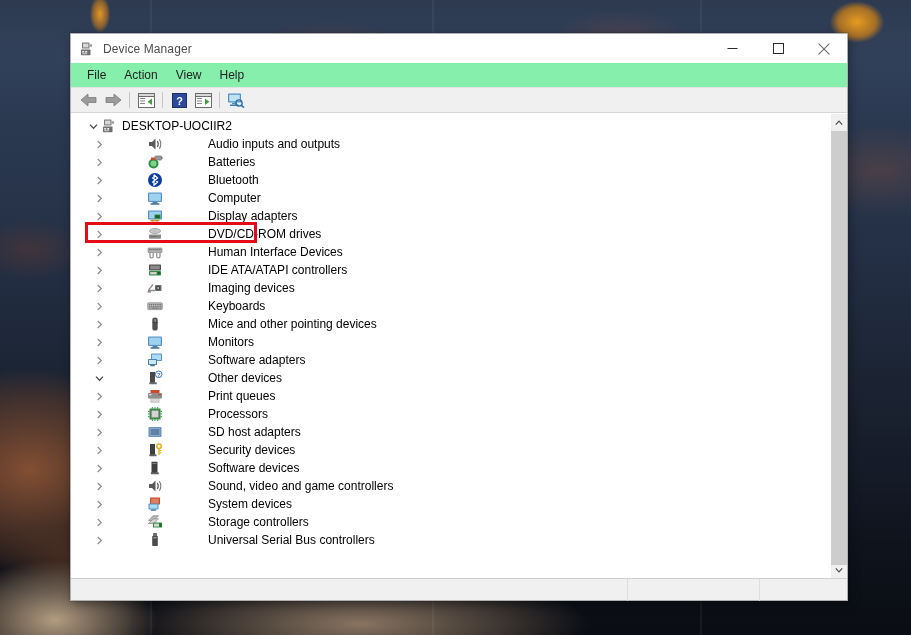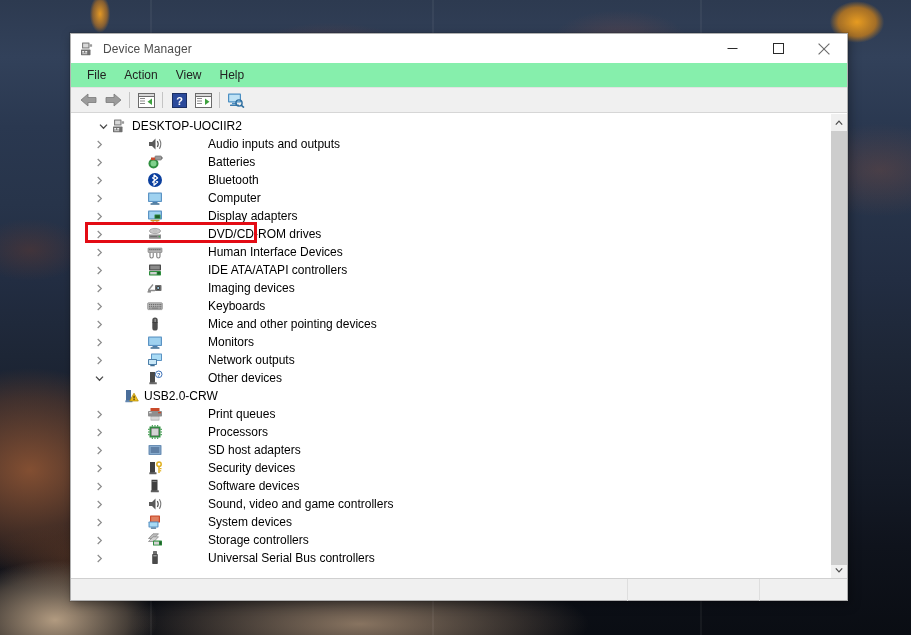--- a/index.html
+++ b/index.html
@@ -101,21 +101,21 @@
     font-size: 12px; color: #000; white-space: nowrap;
   }
   .chev {
     width: 16px; height: 18px; display: flex; align-items: center; justify-content: center;
     color: #6d6d6d; font-size: 9px;
   }
   .chev svg { display: block; }
   .icn { width: 16px; height: 16px; margin-right: 5px; position: relative; flex: 0 0 16px; }
   .lbl { line-height: 1; }
   
-  .lvl0 { padding-left: 24px; }
+  .lvl0 { padding-left: 14px; }
   .lvl1 { padding-left: 20px; gap: 40px; }
   .lvl2 { padding-left: 52px; }
   
   #annot {
     position: absolute; left: 14px; top: 108px; width: 172px; height: 21px;
     border: 3px solid #e30b14; pointer-events: none;
   }
   
   #vscroll {
     width: 17px; min-width: 17px; background: #ffffff;
@@ -510,53 +510,41 @@
         </div>
         <div class="icn">
           <svg width="16" height="16" viewBox="0 0 16 16">
             <rect x="4" y="1.5" width="11" height="7.5" rx="0.7" fill="#5b93c4"></rect>
             <rect x="5" y="2.5" width="9" height="5.5" fill="#a9dbf5"></rect>
             <rect x="1" y="7" width="9" height="6" rx="0.7" fill="#4d7fa9"></rect>
             <rect x="2" y="8" width="7" height="4" fill="#c9e8f8"></rect>
             <rect x="3.2" y="13" width="4.6" height="1.3" rx="0.4" fill="#3f6d93"></rect>
           </svg>
         </div>
-        <div class="lbl">Network outputs</div>
+        <div class="lbl">Software adapters</div>
       </div>
 
       <div class="row lvl1">
         <div class="chev">
           <svg width="9" height="9" viewBox="0 0 9 9">
               <polyline points="1,2.6 4.5,6.2 8,2.6" fill="none" stroke="#4a4a4a" stroke-width="1.3"></polyline>
             </svg>
         </div>
         <div class="icn">
           <svg width="16" height="16" viewBox="0 0 16 16">
             <path d="M3 2 L8 2 L8 12.5 L3 13.8 Z" fill="#4a4a4a"></path>
             <rect x="2.3" y="12.3" width="7.5" height="1.9" rx="0.5" fill="#6a6a6a"></rect>
             <circle cx="11.7" cy="4.3" r="3.6" fill="#ffffff"></circle>
             <circle cx="11.7" cy="4.3" r="3.3" fill="none" stroke="#2b64b0" stroke-width="0.9"></circle>
             <text x="11.7" y="6.5" font-family="Liberation Sans, sans-serif" font-size="5.4" font-weight="bold" fill="#2b64b0" text-anchor="middle">?</text>
           </svg>
         </div>
         <div class="lbl">Other devices</div>
       </div>
 
-      <div class="row lvl2">
-        <div class="icn">
-          <svg width="16" height="16" viewBox="0 0 16 16">
-            <path d="M3 2 L8 2 L8 12.5 L3 13.8 Z" fill="#4a6e9a"></path>
-            <rect x="2.3" y="12.3" width="7.2" height="1.9" rx="0.5" fill="#6488b2"></rect>
-            <path d="M11 5.2 L15.3 13 L6.7 13 Z" fill="#f0c020" stroke="#b08800" stroke-width="0.7"></path>
-            <rect x="10.5" y="7.8" width="1.1" height="2.7" fill="#3a2a00"></rect>
-            <rect x="10.5" y="11" width="1.1" height="1.1" fill="#3a2a00"></rect>
-          </svg>
-        </div>
-        <div class="lbl">USB2.0-CRW</div>
-      </div>
 
       <div class="row lvl1">
         <div class="chev">
           <svg width="9" height="9" viewBox="0 0 9 9">
               <polyline points="2.7,1 6.3,4.5 2.7,8" fill="none" stroke="#8c8c8c" stroke-width="1.2"></polyline>
             </svg>
         </div>
         <div class="icn">
           <svg width="16" height="16" viewBox="0 0 16 16">
             <rect x="3.5" y="2" width="9" height="3" fill="#c94a2a"></rect>

